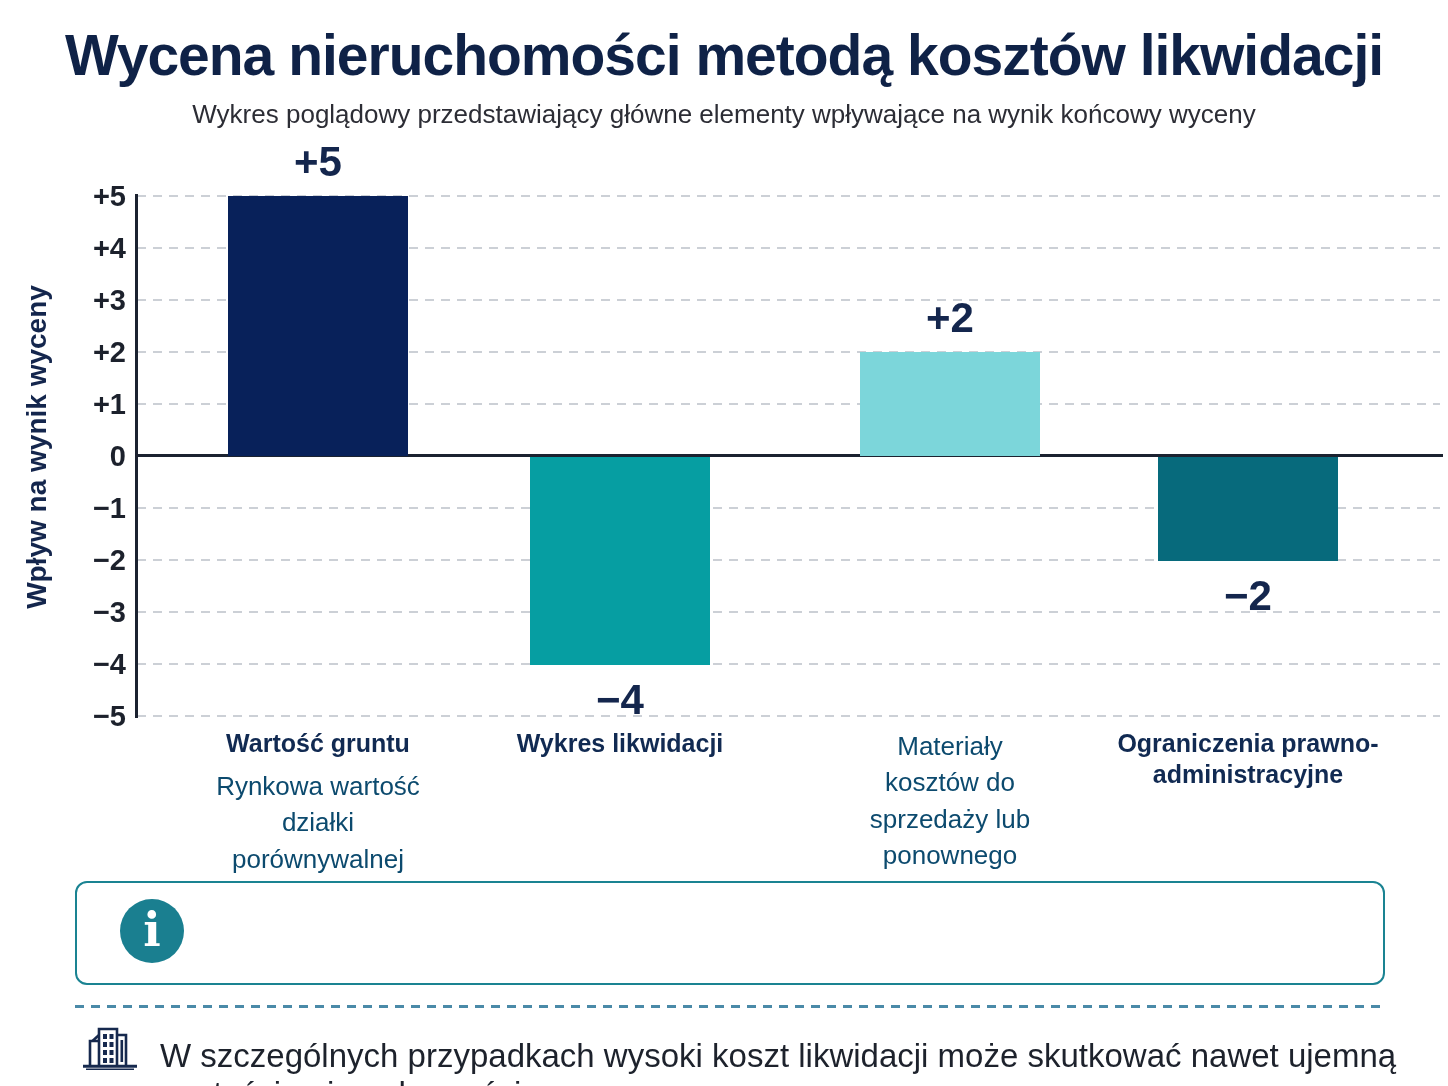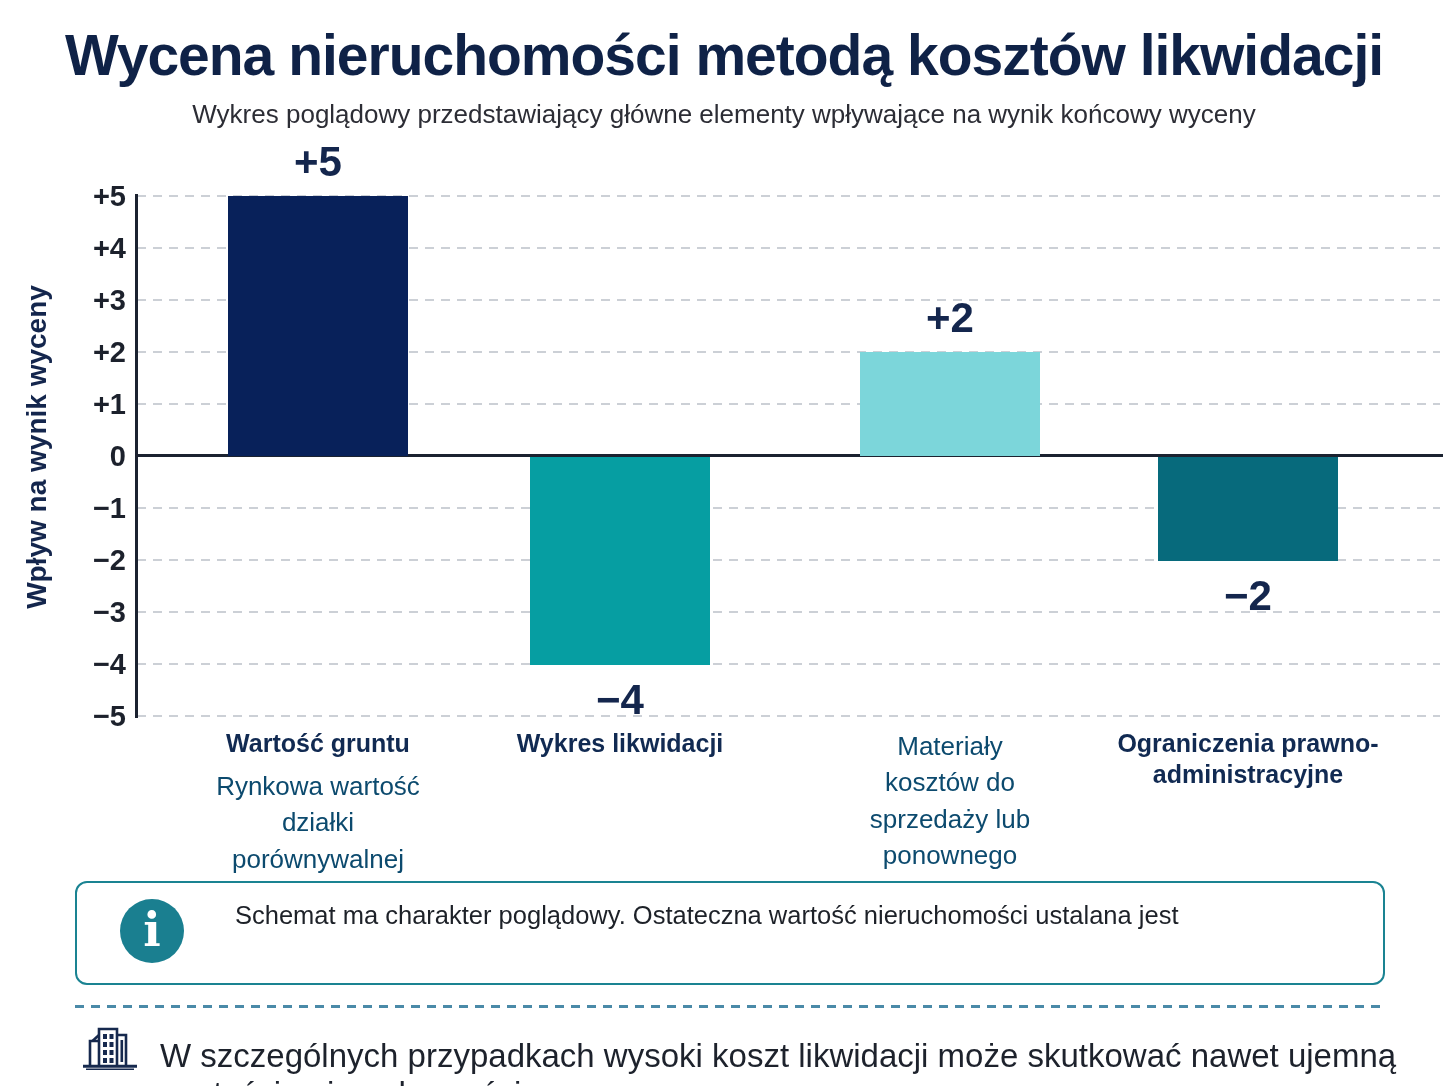--- a/index.html
+++ b/index.html
@@ -104,21 +104,20 @@
 </div>
 <div class="abs cat" style="left:1098px">
   <div class="cat-title">Ograniczenia prawno-administracyjne</div>
 </div>
 
 <div class="abs info-box"></div>
 <div class="abs info-icon">
   <span>i</span>
 </div>
 <div class="abs info-text">
-  <div>Schemat ma charakter poglądowy. Ostateczna wartość nieruchomości ustalana jest</div>
 </div>
 
 <div class="abs separator"></div>
 <div class="abs footnote-icon">
   <svg width="64" height="48" viewBox="0 0 64 48">
     <g fill="none" stroke="#16294e" stroke-width="2.6">
       <path d="M21 43 V7 H39 V43"></path>
       <path d="M39 13 H48 V43"></path>
       <path d="M21 19 H12 V43"></path>
       <path d="M14.5 19 L21 13"></path>

